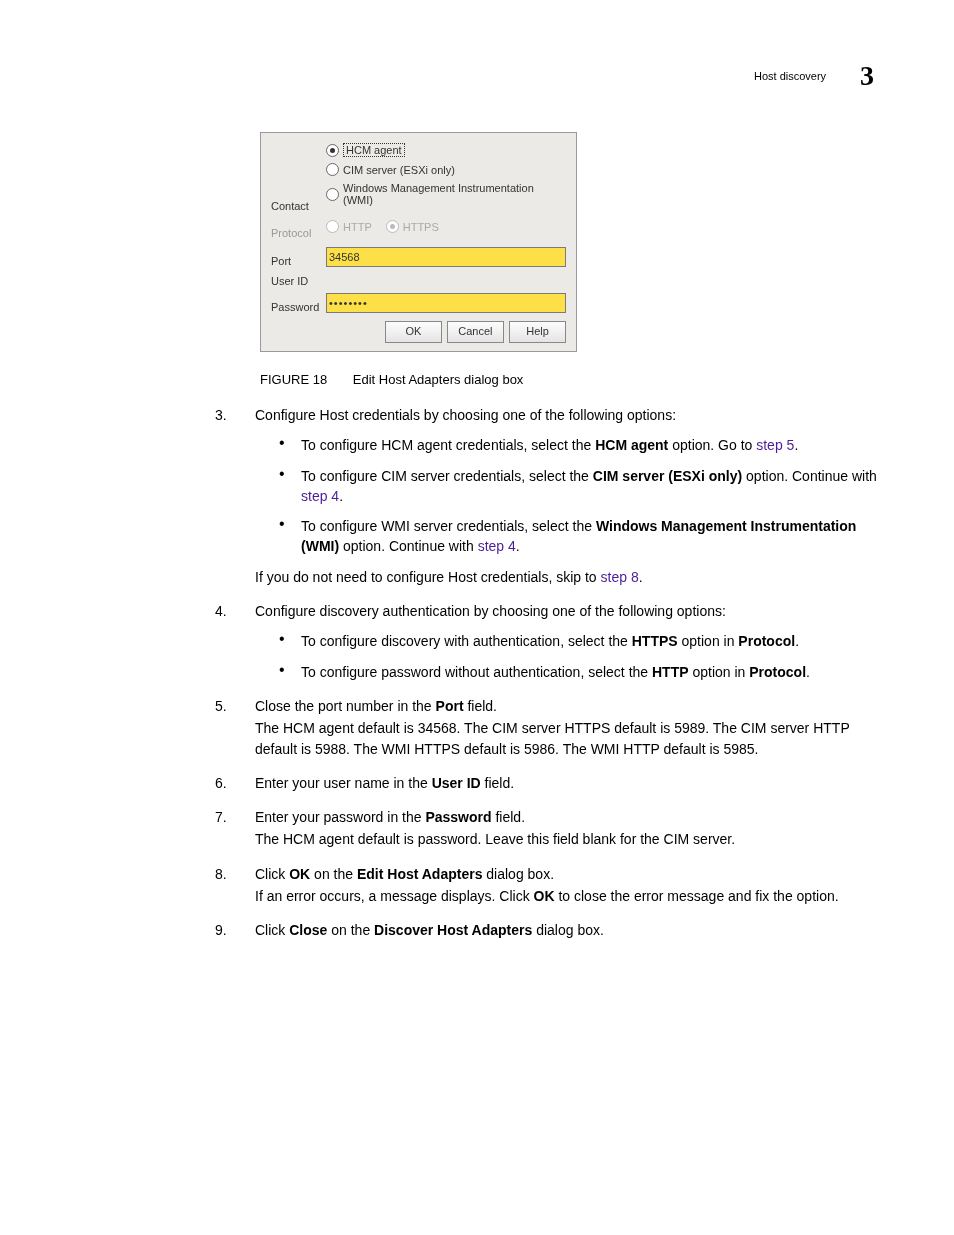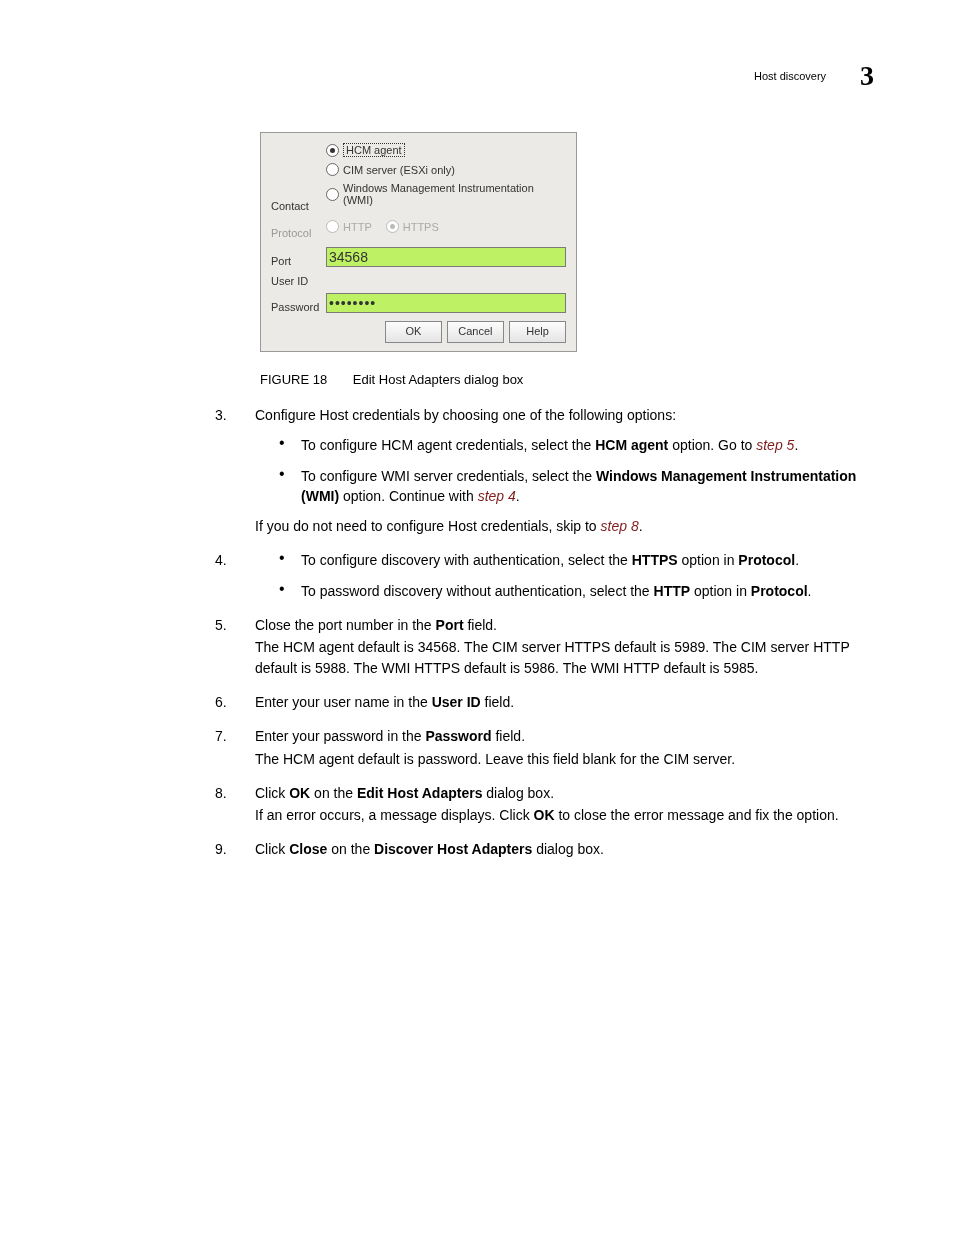--- a/index.html
+++ b/index.html
@@ -84,23 +84,23 @@
   .radio-inner.disabled { background: #bbb; }
   .opt-label { }
   .opt-label.boxed {
     border: 1px dotted #333;
     padding: 0 2px;
   }
   .opt-label.disabled { color: #aaa; }
   .dlg-input {
     flex: 1;
     height: 18px;
-    background: #bef264;
+    background: #fde047;
     border: 1px solid #7a7a7a;
-    font-size: 14px;
+    font-size: 11px;
     padding: 0 2px;
     line-height: 18px;
     font-family: Tahoma, Arial, sans-serif;
   }
   .dlg-buttons {
     text-align: right;
     margin-top: 8px;
   }
   .dlg-btn {
     display: inline-block;
@@ -156,21 +156,21 @@
   }
   ul.bullets > li::before {
     content: "•";
     position: absolute;
     left: 0;
     top: 0;
     font-size: 16px;
     line-height: 1;
   }
   .bold { font-weight: bold; }
-  .link { color: #7f1d1d; font-style: italic; }
+  .link { color: #4c1d95; }
   .para { margin-top: 2px; line-height: 1.45; }
 </style>
 </head>
 <body>
 
 <div class="page">
 
   <div class="header">
     <span class="header-title">Host discovery</span>
     <span class="chapter-num">3</span>
@@ -246,36 +246,40 @@
     <ol class="steps">
 
       <li>
         <span class="num">3.</span>
         <span>Configure Host credentials by choosing one of the following options:</span>
         <ul class="bullets">
           <li>
             <span>To configure HCM agent credentials, select the </span><span class="bold">HCM agent</span><span> option. Go to </span><span class="link">step 5</span><span>.</span>
           </li>
           <li>
+            <span>To configure CIM server credentials, select the </span><span class="bold">CIM server (ESXi only)</span><span> option. Continue with </span><span class="link">step 4</span><span>.</span>
+          </li>
+          <li>
             <span>To configure WMI server credentials, select the </span><span class="bold">Windows Management Instrumentation (WMI)</span><span> option. Continue with </span><span class="link">step 4</span><span>.</span>
           </li>
         </ul>
         <div class="para">
           <span>If you do not need to configure Host credentials, skip to </span><span class="link">step 8</span><span>.</span>
         </div>
       </li>
 
       <li>
         <span class="num">4.</span>
+        <span>Configure discovery authentication by choosing one of the following options:</span>
         <ul class="bullets">
           <li>
             <span>To configure discovery with authentication, select the </span><span class="bold">HTTPS</span><span> option in </span><span class="bold">Protocol</span><span>.</span>
           </li>
           <li>
-            <span>To password discovery without authentication, select the </span><span class="bold">HTTP</span><span> option in </span><span class="bold">Protocol</span><span>.</span>
+            <span>To configure password without authentication, select the </span><span class="bold">HTTP</span><span> option in </span><span class="bold">Protocol</span><span>.</span>
           </li>
         </ul>
       </li>
 
       <li>
         <span class="num">5.</span>
         <span>Close the port number in the </span><span class="bold">Port</span><span> field.</span>
         <div class="para">The HCM agent default is 34568. The CIM server HTTPS default is 5989. The CIM server HTTP default is 5988. The WMI HTTPS default is 5986. The WMI HTTP default is 5985.</div>
       </li>
 

